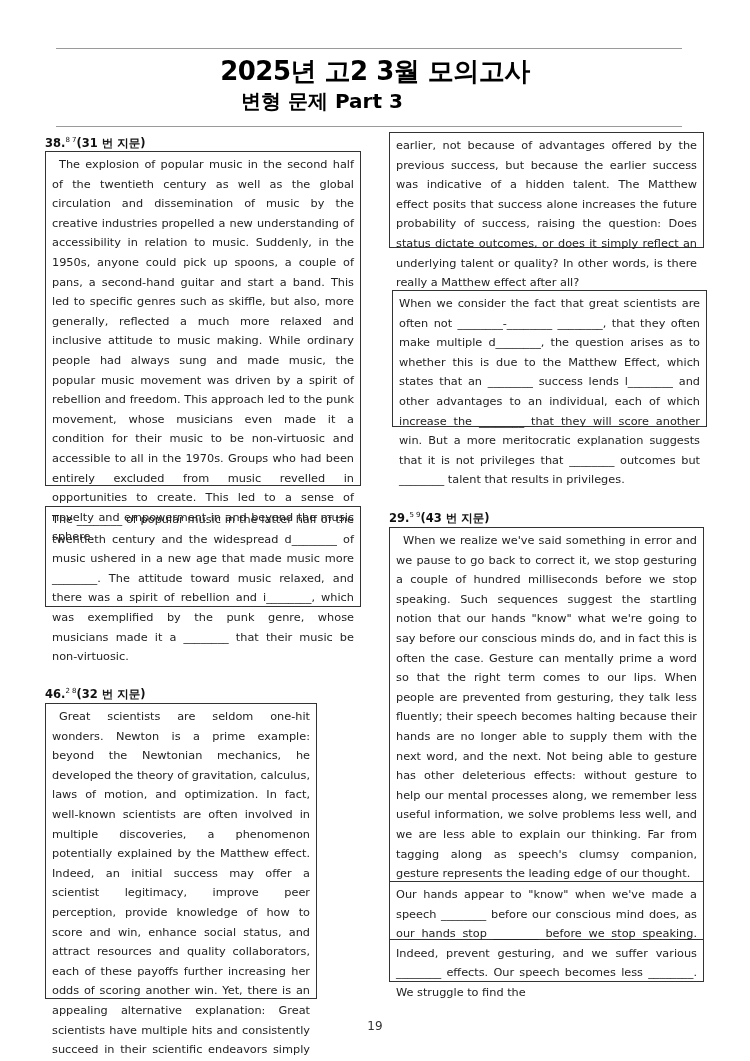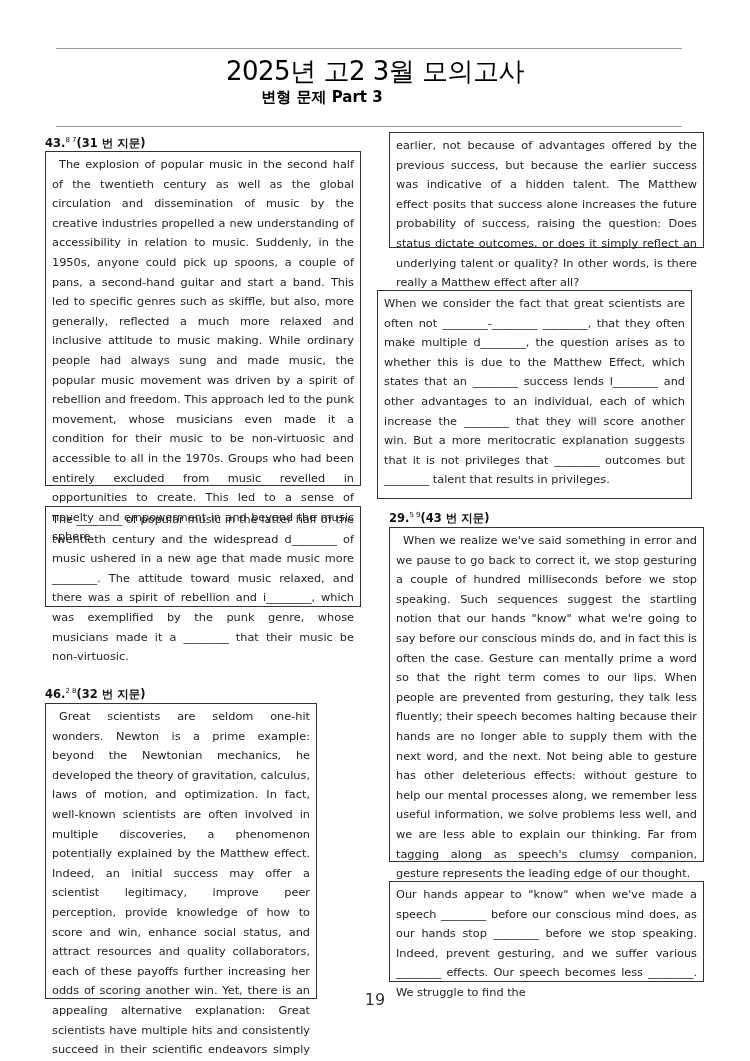--- a/index.html
+++ b/index.html
@@ -1,60 +1,60 @@
 <!DOCTYPE html>
 <html><head>
 <meta charset="utf-8">
 <style>
   html, body { margin: 0; padding: 0; background: #ffffff; }
   body { width: 750px; height: 1061px; position: relative; overflow: hidden; font-family: "DejaVu Sans", "Liberation Sans", sans-serif; color: #1a1a1a; }
   .rule { position: absolute; left: 56px; width: 626px; height: 1px; background: #9a9a9a; }
-  .title { position: absolute; left: 0; width: 750px; top: 54px; text-align: center; font-family: "DejaVu Sans", sans-serif; font-weight: normal; font-size: 26px; letter-spacing: -0.5px; color: #000; }
-  .subtitle { position: absolute; left: 0; width: 644px; top: 88px; text-align: center; font-family: "DejaVu Sans", sans-serif; font-weight: bold; font-size: 15px; color: #000; }
+  .title { position: absolute; left: 0; width: 750px; top: 54px; text-align: center; font-family: "DejaVu Sans", sans-serif; font-weight: bold; font-size: 26px; letter-spacing: -0.5px; color: #000; }
+  .subtitle { position: absolute; left: 0; width: 644px; top: 88px; text-align: center; font-family: "DejaVu Sans", sans-serif; font-weight: bold; font-size: 20px; color: #000; }
   .qlabel { position: absolute; font-size: 11.5px; font-weight: bold; color: #111; white-space: nowrap; }
   .qlabel sup { font-size: 7px; font-weight: normal; vertical-align: 5px; }
   .box { position: absolute; border: 1.4px solid #333; box-sizing: border-box; padding: 3px 6px 2px 6px; font-size: 11.3px; line-height: 19.6px; text-align: justify; color: #222; }
   .box p { margin: 0; }
   .indent { text-indent: 7px; }
-  .pagenum { position: absolute; left: 0; width: 750px; top: 990px; text-align: center; font-size: 16px; color: #333; }
+  .pagenum { position: absolute; left: 0; width: 750px; top: 1019px; text-align: center; font-size: 12px; color: #333; }
 </style>
 </head>
 <body>
 
 <div class="rule" style="top:48px;"></div>
 <div class="title">2025년 고2 3월 모의고사</div>
 <div class="subtitle">변형 문제 Part 3</div>
 <div class="rule" style="top:126px;"></div>
 
 <div class="qlabel" style="left:45px; top:136px;">
-  <span>43.</span><sup>8 7</sup><span>(31 번 지문)</span>
+  <span>38.</span><sup>8 7</sup><span>(31 번 지문)</span>
 </div>
 <div class="box" style="left:45px; top:151px; width:316px; height:335px;">
   <p class="indent">The explosion of popular music in the second half of the twentieth century as well as the global circulation and dissemination of music by the creative industries propelled a new understanding of accessibility in relation to music. Suddenly, in the 1950s, anyone could pick up spoons, a couple of pans, a second-hand guitar and start a band. This led to specific genres such as skiffle, but also, more generally, reflected a much more relaxed and inclusive attitude to music making. While ordinary people had always sung and made music, the popular music movement was driven by a spirit of rebellion and freedom. This approach led to the punk movement, whose musicians even made it a condition for their music to be non-virtuosic and accessible to all in the 1970s. Groups who had been entirely excluded from music revelled in opportunities to create. This led to a sense of novelty and empowerment in and beyond the music sphere.</p>
 </div>
 <div class="box" style="left:45px; top:506px; width:316px; height:101px;">
   <p>The ________ of popular music in the latter half of the twentieth century and the widespread d________ of music ushered in a new age that made music more ________. The attitude toward music relaxed, and there was a spirit of rebellion and i________, which was exemplified by the punk genre, whose musicians made it a ________ that their music be non-virtuosic.</p>
 </div>
 
 <div class="qlabel" style="left:45px; top:687px;">
   <span>46.</span><sup>2 8</sup><span>(32 번 지문)</span>
 </div>
 <div class="box" style="left:45px; top:703px; width:272px; height:296px;">
   <p class="indent">Great scientists are seldom one-hit wonders. Newton is a prime example: beyond the Newtonian mechanics, he developed the theory of gravitation, calculus, laws of motion, and optimization. In fact, well-known scientists are often involved in multiple discoveries, a phenomenon potentially explained by the Matthew effect. Indeed, an initial success may offer a scientist legitimacy, improve peer perception, provide knowledge of how to score and win, enhance social status, and attract resources and quality collaborators, each of these payoffs further increasing her odds of scoring another win. Yet, there is an appealing alternative explanation: Great scientists have multiple hits and consistently succeed in their scientific endeavors simply because they're exceptionally talented. Therefore, future success again goes to those who have had success</p>
 </div>
 <div class="box" style="left:389px; top:132px; width:315px; height:116px;">
   <p>earlier, not because of advantages offered by the previous success, but because the earlier success was indicative of a hidden talent. The Matthew effect posits that success alone increases the future probability of success, raising the question: Does status dictate outcomes, or does it simply reflect an underlying talent or quality? In other words, is there really a Matthew effect after all?</p>
 </div>
-<div class="box" style="left:377px; top:290px; width:315px; height:209px;">
+<div class="box" style="left:392px; top:290px; width:315px; height:137px;">
   <p>When we consider the fact that great scientists are often not ________-________ ________, that they often make multiple d________, the question arises as to whether this is due to the Matthew Effect, which states that an ________ success lends l________ and other advantages to an individual, each of which increase the ________ that they will score another win. But a more meritocratic explanation suggests that it is not privileges that ________ outcomes but ________ talent that results in privileges.</p>
 </div>
 
 <div class="qlabel" style="left:389px; top:511px;">
   <span>29.</span><sup>5 9</sup><span>(43 번 지문)</span>
 </div>
-<div class="box" style="left:389px; top:527px; width:315px; height:335px;">
+<div class="box" style="left:389px; top:527px; width:315px; height:413px;">
   <p class="indent">When we realize we've said something in error and we pause to go back to correct it, we stop gesturing a couple of hundred milliseconds before we stop speaking. Such sequences suggest the startling notion that our hands "know" what we're going to say before our conscious minds do, and in fact this is often the case. Gesture can mentally prime a word so that the right term comes to our lips. When people are prevented from gesturing, they talk less fluently; their speech becomes halting because their hands are no longer able to supply them with the next word, and the next. Not being able to gesture has other deleterious effects: without gesture to help our mental processes along, we remember less useful information, we solve problems less well, and we are less able to explain our thinking. Far from tagging along as speech's clumsy companion, gesture represents the leading edge of our thought.</p>
 </div>
 <div class="box" style="left:389px; top:881px; width:315px; height:101px;">
   <p>Our hands appear to "know" when we've made a speech ________ before our conscious mind does, as our hands stop ________ before we stop speaking. Indeed, prevent gesturing, and we suffer various ________ effects. Our speech becomes less ________. We struggle to find the</p>
 </div>
 
 <div class="pagenum">19</div>
 
 </body></html>

